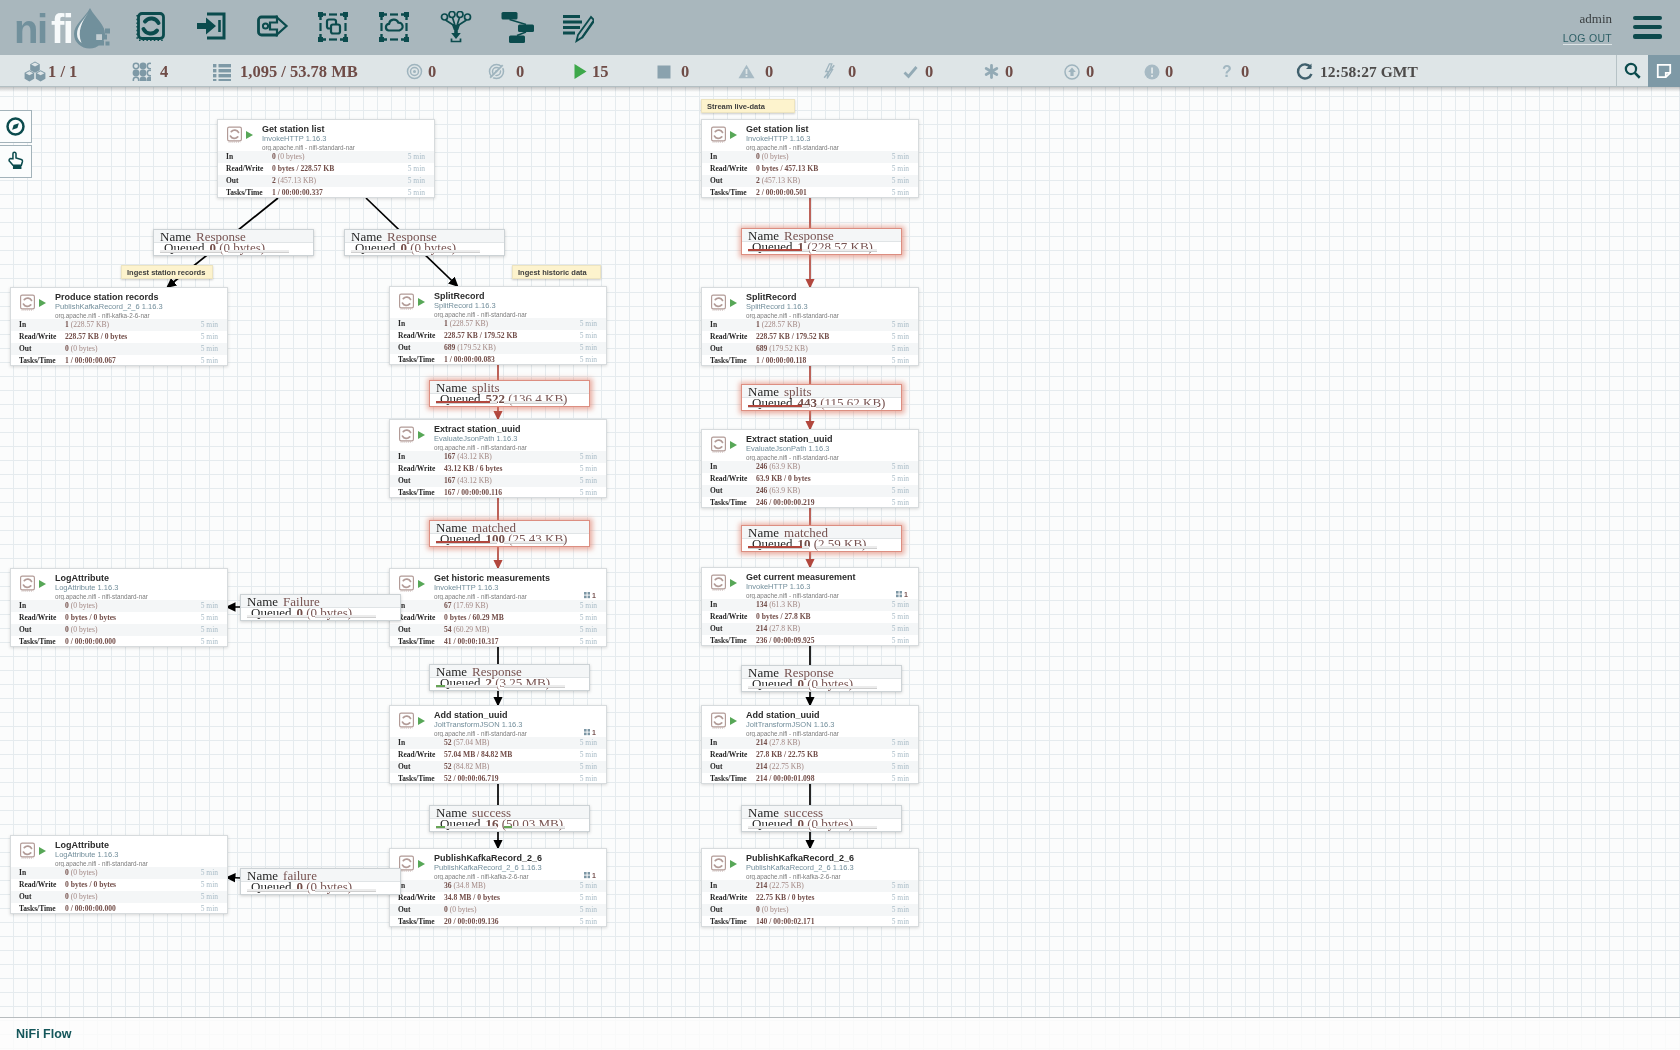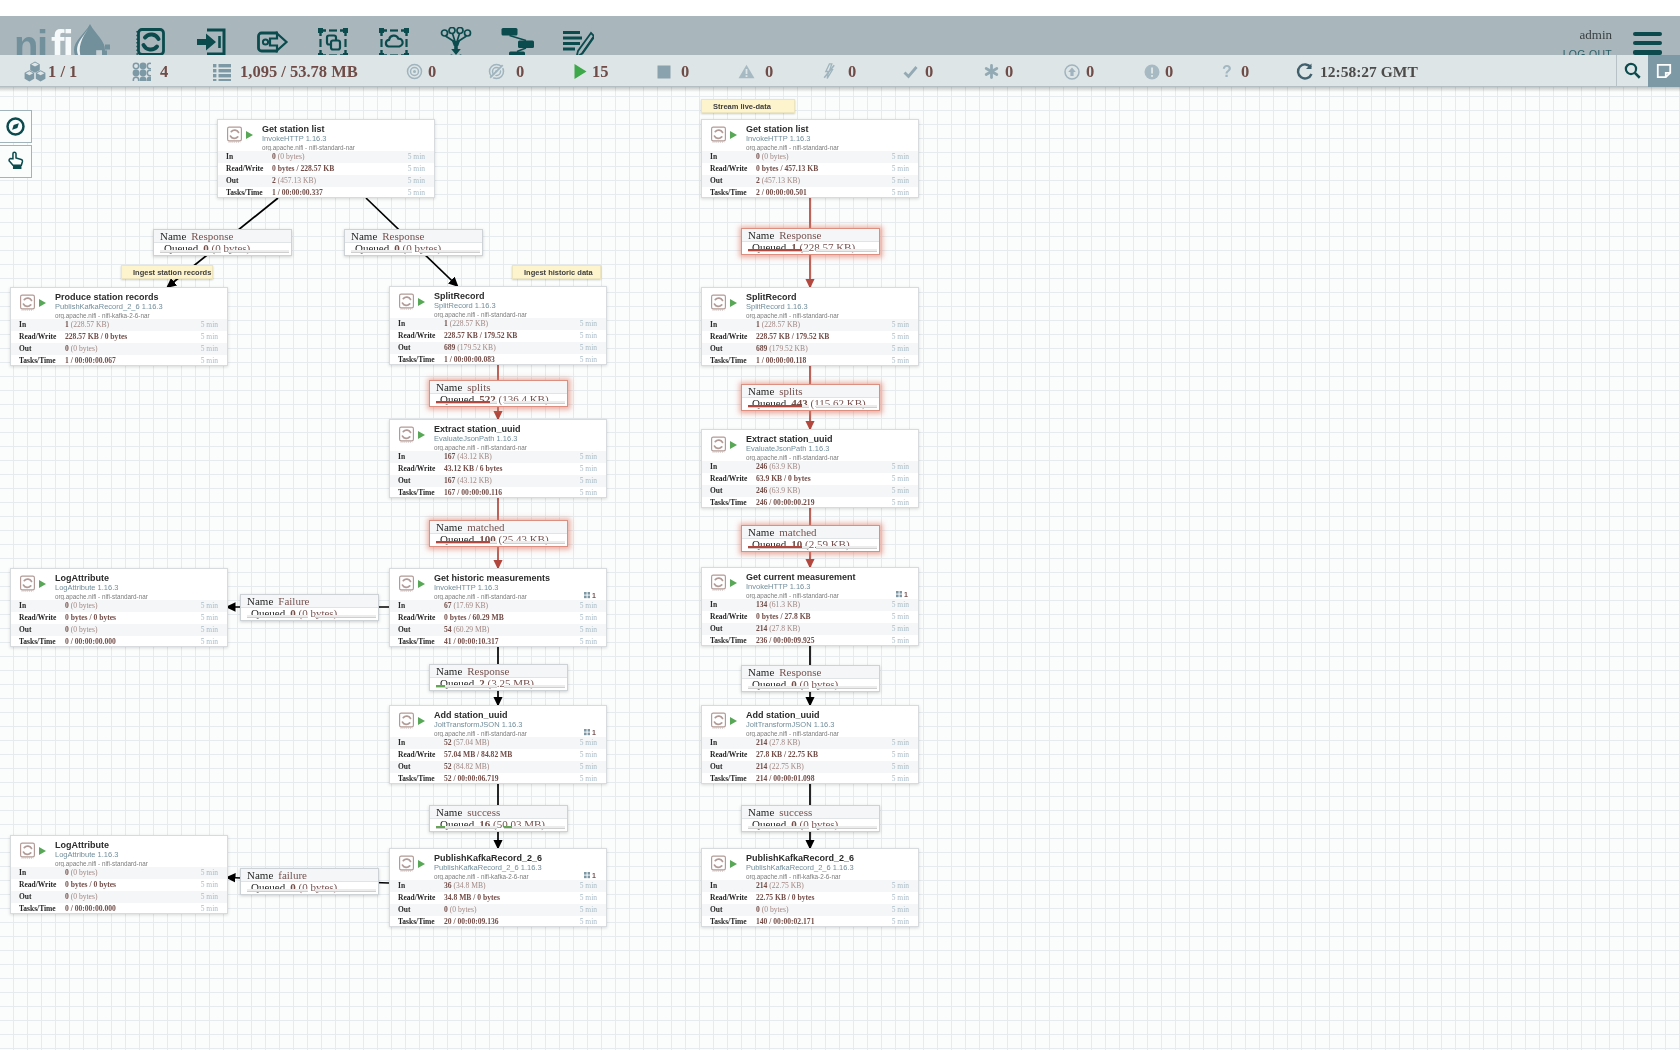--- a/index.html
+++ b/index.html
@@ -1,47 +1,47 @@
 <!DOCTYPE html>
 <html><head><meta charset="utf-8"><style>
 *{margin:0;padding:0;box-sizing:border-box}
 html,body{width:1680px;height:1050px;overflow:hidden;font-family:"Liberation Sans",sans-serif;}
 #page{position:relative;width:1680px;height:1050px;background:#fff}
 #canvas{position:absolute;left:0;top:87px;width:1680px;height:963px;background-color:#fbfcfc;
  background-image:linear-gradient(to right,#e5ebee 1px,transparent 1px),linear-gradient(to bottom,#e5ebee 1px,transparent 1px);
  background-size:14px 14px;background-position:13px 9px;}
 #canvas:before{content:"";position:absolute;left:0;top:0;width:100%;height:5px;background:linear-gradient(rgba(0,0,0,0.22),transparent)}
 #wires{position:absolute;left:0;top:-87px;}
-#header{position:absolute;left:0;top:16px;width:1680px;height:55px;background:#a9b7bd}
+#header{position:absolute;left:0;top:0;width:1680px;height:55px;background:#a9b7bd}
 #statsbar{position:absolute;left:0;top:55px;width:1680px;height:32px;background:#dee5e7;border-bottom:1px solid #b3bfc3}
 .snum{position:absolute;top:0;height:32px;line-height:33px;font-size:16.5px;font-weight:bold;color:#6f4c47;font-family:"Liberation Serif",serif}
 .stime{position:absolute;top:0;height:32px;line-height:33px;font-size:15.5px;font-weight:bold;color:#4d4b4a;font-family:"Liberation Serif",serif}
 .tbi{position:absolute;top:11px}
 .proc{position:absolute;width:218px;height:79px;background:#fff;border:1px solid #d7dbdd;box-shadow:0 1px 3px rgba(0,0,0,0.15)}
 .play{position:absolute;left:28px;top:11px;width:0;height:0;border-left:7px solid #57a757;border-top:4.5px solid transparent;border-bottom:4.5px solid transparent}
 .ptitle{position:absolute;left:44px;top:3.5px;font-size:9px;font-weight:bold;color:#2b2b2b;white-space:nowrap}
 .ptype{position:absolute;left:44px;top:13.5px;font-size:7.5px;color:#728e9b;white-space:nowrap}
 .pbundle{position:absolute;left:44px;top:23.5px;font-size:6.3px;color:#7c7c7c;white-space:nowrap}
 .prow{position:absolute;left:0;width:216px;height:12px;line-height:12px;font-size:7.5px;white-space:nowrap}
 .prow.odd{background:#f4f6f7}
 .plbl{position:absolute;left:8px;font-weight:bold;color:#262626;font-family:"Liberation Serif",serif}
 .pval{position:absolute;left:54px;color:#a38884;font-family:"Liberation Serif",serif;font-size:7.6px}
 .pval b{color:#724d48}
 .pval .v2{font-weight:normal;color:#a38884}
 .ptm{position:absolute;right:9px;color:#a9bcc7;font-family:"Liberation Serif",serif}
-.clabel{position:absolute;width:139px;height:27px;background:#fff;border:1px solid #ccd2d5;box-shadow:0 1px 3px rgba(0,0,0,0.18);font-size:11px;white-space:nowrap}
+.clabel{position:absolute;width:161px;height:27px;background:#fff;border:1px solid #ccd2d5;box-shadow:0 1px 3px rgba(0,0,0,0.18);font-size:13px;white-space:nowrap}
 .clabel.cfull{border:1px solid #dc8e81;box-shadow:0 0 5px 2.5px rgba(222,120,100,0.6)}
 .chead{position:absolute;left:0;top:0;width:100%;height:12.5px;line-height:13px;background:#f4f6f7;border-bottom:1px solid #e0e4e6;}
 .cbody{position:absolute;left:4px;top:12.5px;width:100%;height:10px;line-height:10.5px}
 .ck{margin-left:6px;color:#262626;font-family:"Liberation Serif",serif}
 .cv{margin-left:5px;color:#775351;font-family:"Liberation Serif",serif}
 .cv b{color:#724d48}
 .bar{position:absolute;bottom:2px;width:61px;height:3px;background:#ececec;border-bottom:1px solid #cfcfcf}
 .bf{height:100%}
-.ylab{position:absolute;height:14px;line-height:14px;background:#fdf3cd;border:1px solid #ede4c0;box-shadow:0 1px 2px rgba(0,0,0,0.2);font-size:7.5px;font-weight:bold;color:#3e3e3e;padding-left:11px}
+.ylab{position:absolute;height:14px;line-height:14px;background:#fdf3cd;border:1px solid #ede4c0;box-shadow:0 1px 2px rgba(0,0,0,0.2);font-size:7.5px;font-weight:bold;color:#3e3e3e;padding-left:5px}
 #bread{position:absolute;left:0;bottom:0;width:1680px;height:33px;background:rgba(252,253,253,0.82);border-top:1px solid #b7bcbe}
 #bread .t{position:absolute;left:16px;top:9px;font-size:12.5px;font-weight:bold;color:#14565a}
 .fbtn{position:absolute;width:33px;height:33px;background:#fbfdfd;border:1px solid #a3b3ba;text-align:center}
 .hdr-admin{position:absolute;right:68px;top:11px;font-family:"Liberation Serif",serif;font-size:13px;color:#3a3f41}
 .hdr-logout{position:absolute;right:68px;top:32px;font-size:10.5px;color:#2d5f66;border-bottom:1px solid #dde5e7;letter-spacing:0.3px}
 .hbar{position:absolute;right:18px;width:29px;height:4.6px;border-radius:2px;background:#0d4a4d}
 </style></head><body>
 <div id="page">
 <div id="canvas">
       <svg id="wires" width="1680" height="1050">
@@ -677,20 +677,23 @@
         <div class="bar" style="left:74px"></div>
       </div>
       <div class="fbtn" style="left:-1px;top:23px;"><svg width="19" height="19" viewBox="0 0 20 20" style="margin-top:6px">
 <circle cx="10" cy="10" r="8.4" fill="none" stroke="#0b4b4d" stroke-width="2.6"></circle>
 <path d="M13.5 6.5 L8 8.5 6.5 13.5 12 11.5 z" fill="#0b4b4d"></path>
         </svg></div>
       <div class="fbtn" style="left:-1px;top:58px;"><svg width="17" height="19" viewBox="0 0 20 22" style="margin-top:5px">
 <path d="M7 9 V3.2 a1.8 1.8 0 0 1 3.6 0 V8 l6.2 1.8 a2 2 0 0 1 1.4 2.4 l-1.3 4.3 H7 L3 12 a2 2 0 0 1 .6 -3.2 z" fill="none" stroke="#0b4b4d" stroke-width="1.8"></path>
 <path d="M7 17.5 h10 v3.5 h-10 z" fill="#0b4b4d"></path>
         </svg></div>
+      <div id="bread">
+        <div class="t">NiFi Flow</div>
+      </div>
     </div>
     <div id="header">
       <svg width="106" height="46" viewBox="0 0 106 46" style="position:absolute;left:14px;top:5px">
 <text x="0" y="38" font-family="Liberation Sans, sans-serif" font-size="40" font-weight="bold" letter-spacing="-1.5" fill="#71909c">ni</text>
 <text x="37" y="38" font-family="Liberation Sans, sans-serif" font-size="40" font-weight="bold" letter-spacing="-1.5" fill="#f7fafb">fi</text>
 <path d="M76 3 C 70 14 60 19.5 60 29 a15.5 14.5 0 0 0 31 0 C 91 19.5 82 14 76 3 z" fill="#71909c"></path>
 <path d="M74 8 C 69 16 63 21 63 29 a12.5 12 0 0 0 4.5 9 C 63 26 68 17 74 8 z" fill="#eef2f3"></path>
 <g fill="#71909c">
 <rect x="79" y="23.5" width="5" height="5"></rect>
           <rect x="85" y="23.5" width="5" height="5"></rect>

